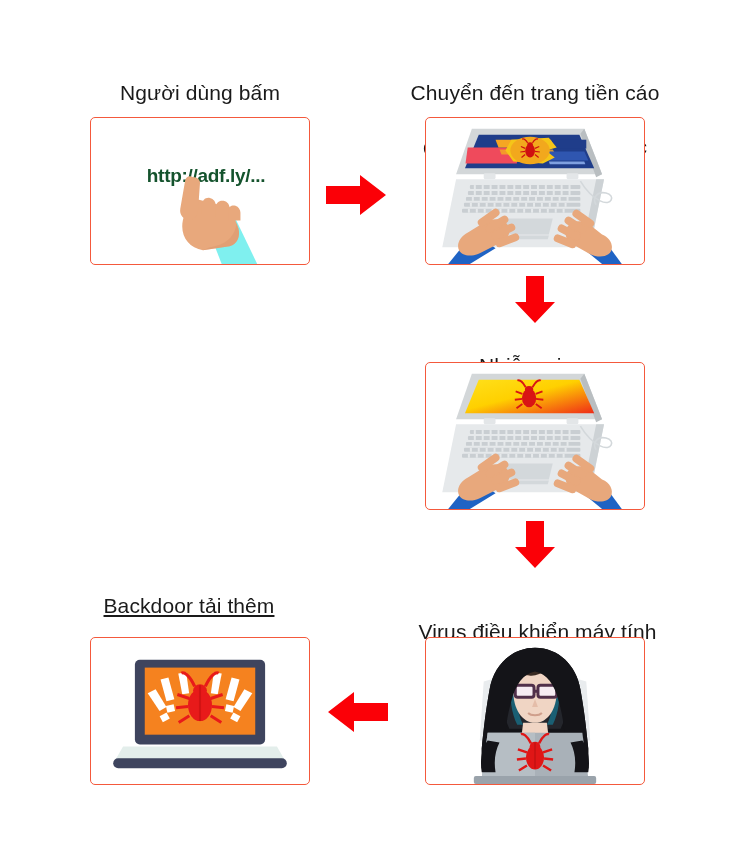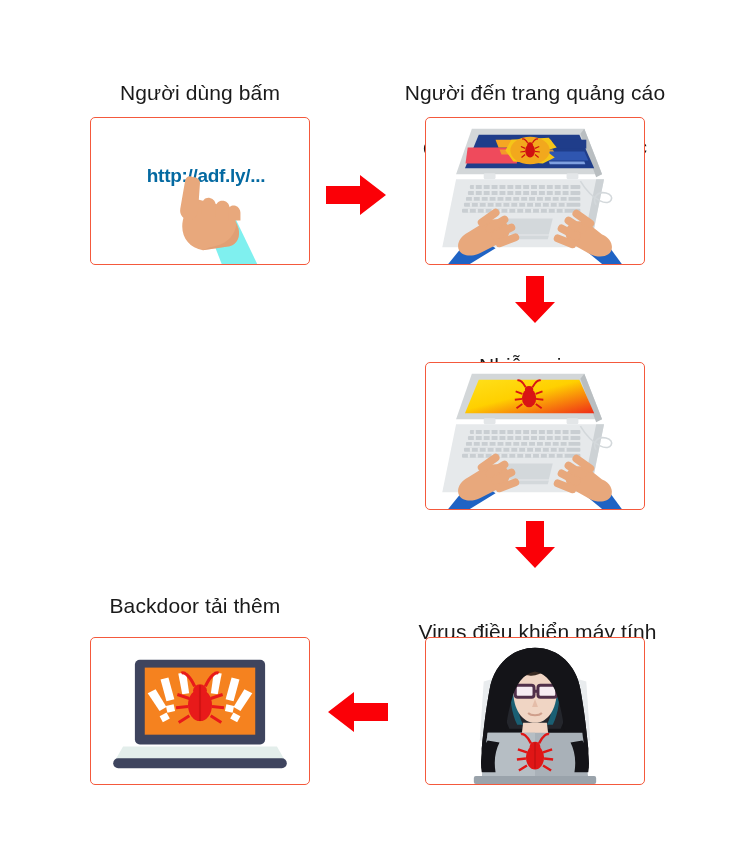--- a/index.html
+++ b/index.html
@@ -39,42 +39,42 @@
   
   .arrow{position:absolute;}
   .arrow svg{display:block;}
 
   
   .url-text{
     position:absolute;
     left:20px;top:47px;
     width:190px;
     text-align:center;
-    color:#0369a1;
+    color:#14532d;
     font-weight:bold;
     font-size:19px;
     font-family:"Liberation Sans","DejaVu Sans",sans-serif;
     letter-spacing:-0.3px;
   }
 
   
   .art{position:absolute;left:0;top:0;width:100%;height:100%;}
 </style>
 </head>
 <body>
 
 <div class="stage">
 
   <div class="caption" style="left:80px;top:52px;width:240px;">
     <span>Người dùng bấm</span>
     <span>vào link rút gọn</span>
   </div>
 
   <div class="caption" style="left:385px;top:52px;width:300px;">
-    <span>Người đến trang quảng cáo</span>
+    <span>Chuyển đến trang tiền cáo</span>
     <span>đã bị hacker cài mã độc</span>
   </div>
 
   <div class="panel" style="left:90px;top:117px;width:220px;height:148px;">
     <div class="url-text">http://adf.ly/...</div>
     <svg class="art" viewBox="0 0 220 148">
 
       <path d="M118 112 L145 100 L168 148 L132 148 Z" fill="#7ff0ef"></path>
       <circle cx="145" cy="116" r="2.2" fill="#1a1a1a"></circle>
 
@@ -386,21 +386,21 @@
     <svg width="40" height="48" viewBox="0 0 40 48">
       <path d="M11 0 L29 0 L29 26 L40 26 L20 47 L0 26 L11 26 Z" fill="#fb0007"></path>
     </svg>
   </div>
 
   <div class="caption" style="left:395px;top:591px;width:285px;">
     <span>Virus điều khiển máy tính</span>
     <span>đào tiền ảo</span>
   </div>
 
-  <div class="caption" style="left:70px;top:565px;width:250px;">
+  <div class="caption" style="left:64px;top:565px;width:250px;text-decoration:underline;">
     <span>Backdoor tải thêm</span>
     <span>mã độc khác</span>
   </div>
 
   <div class="panel" style="left:425px;top:637px;width:220px;height:148px;">
     <svg class="art" viewBox="0 0 220 148">
 
       <path d="M58 44 L86 36 L90 104 L54 104 Z" fill="#e9ecee"></path>
       <path d="M162 44 L134 36 L130 104 L166 104 Z" fill="#e9ecee"></path>
 

